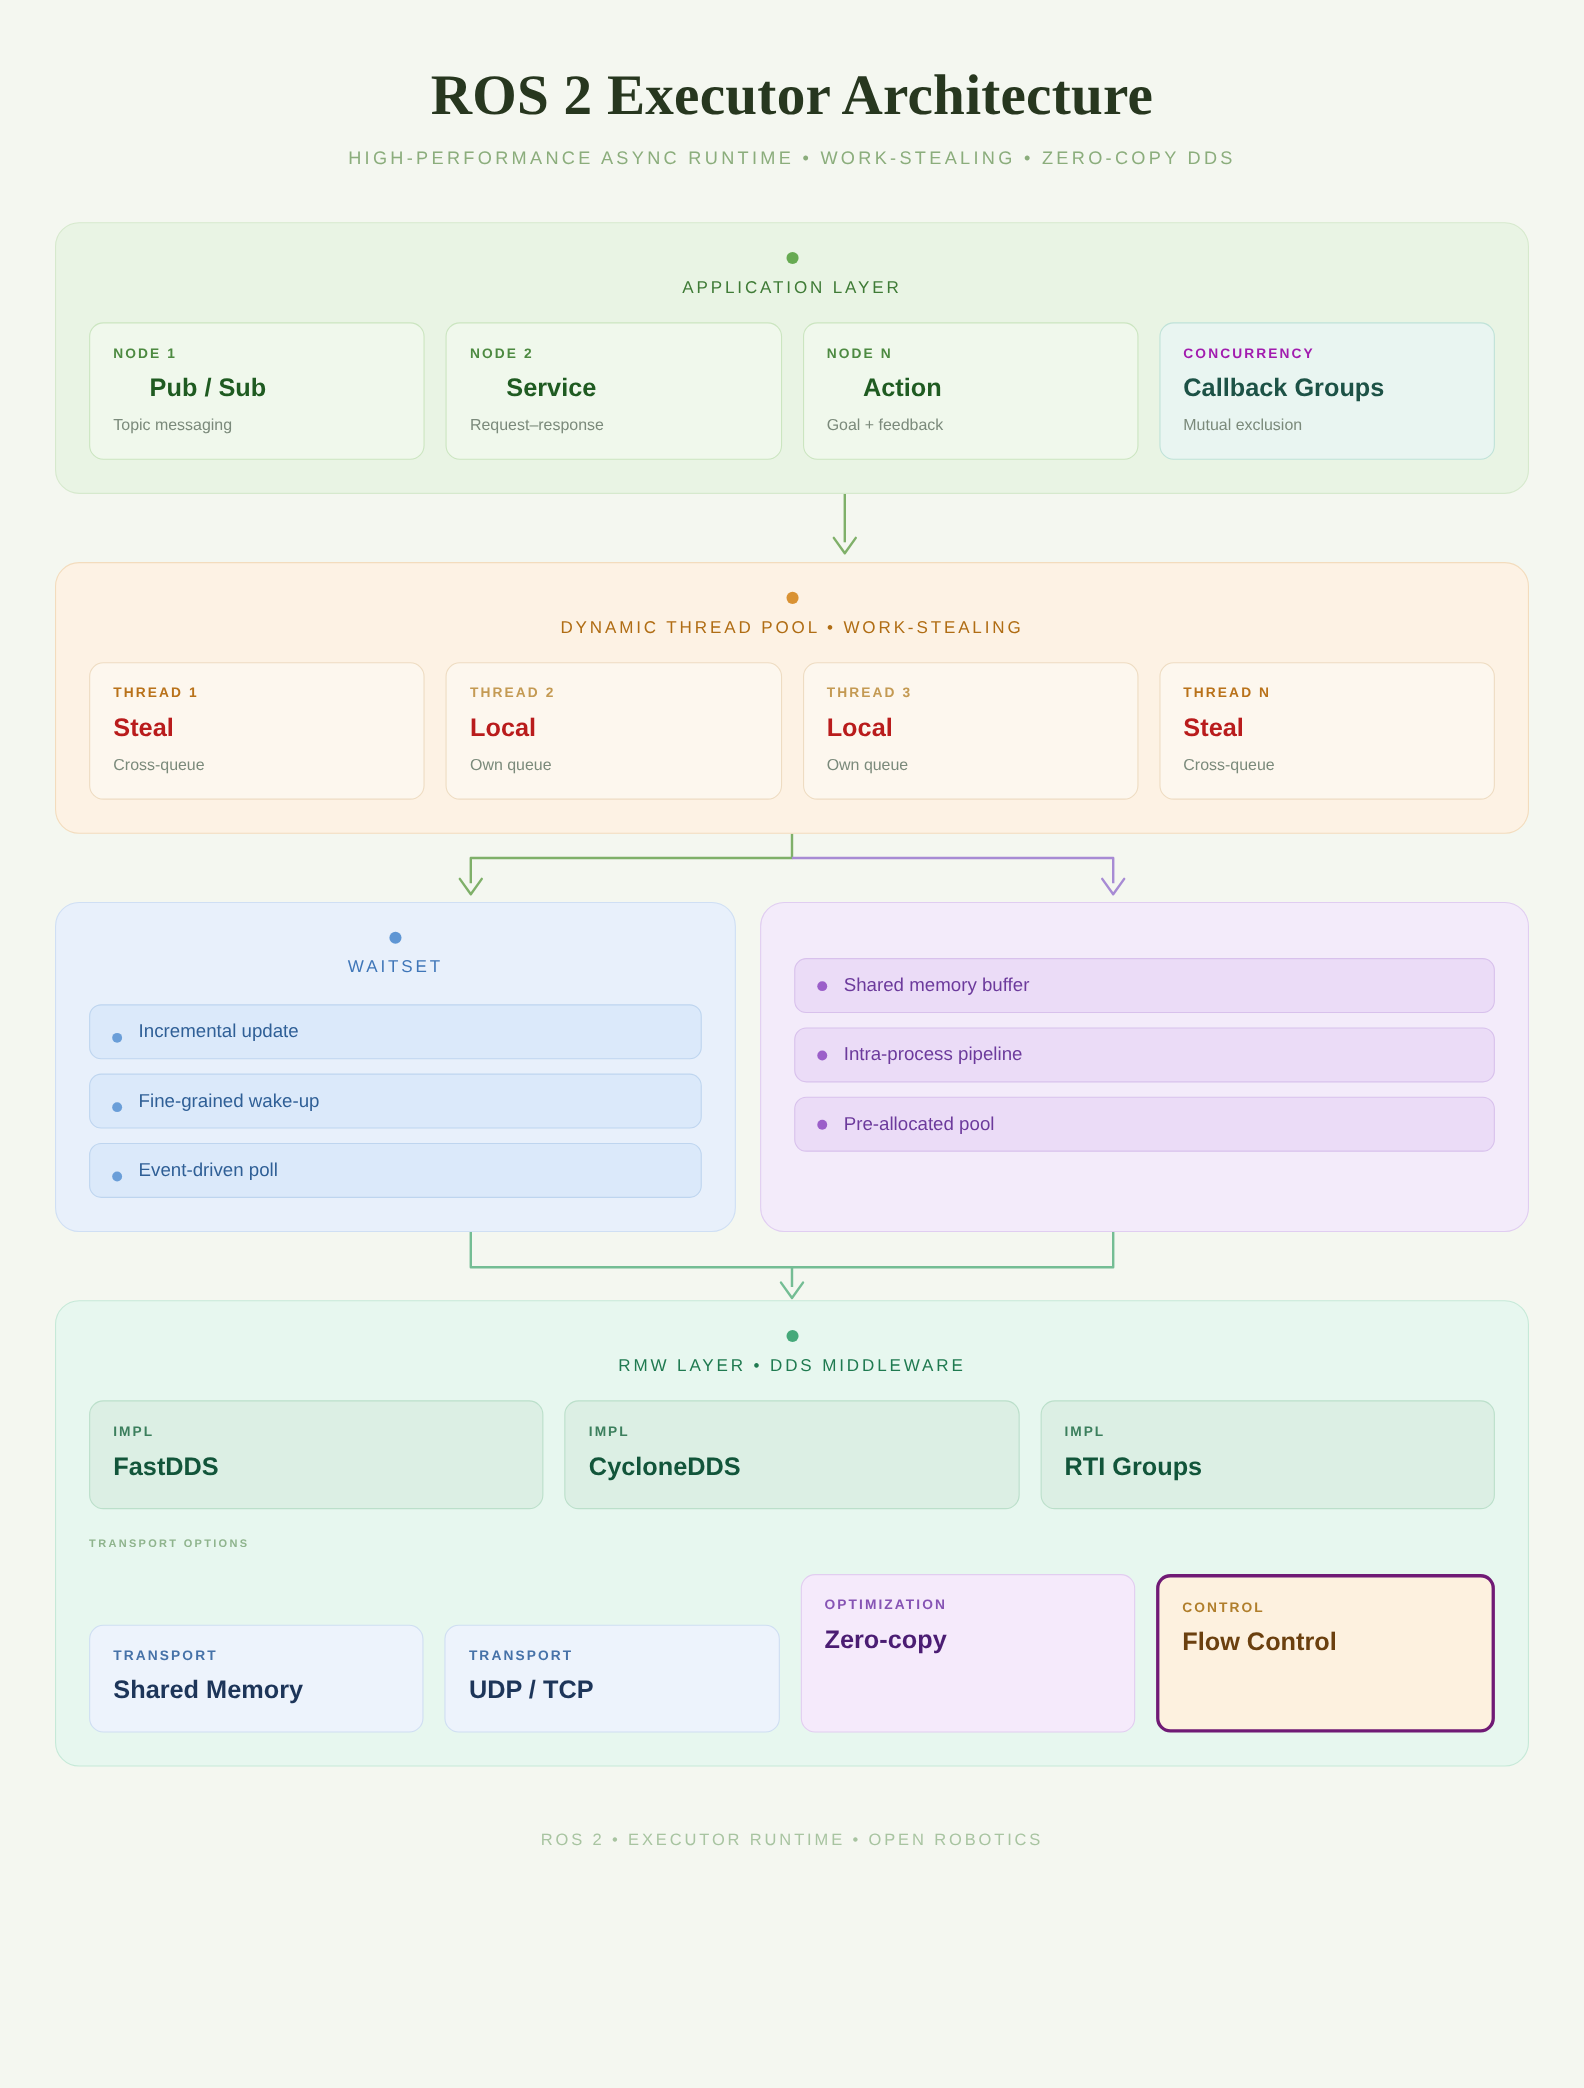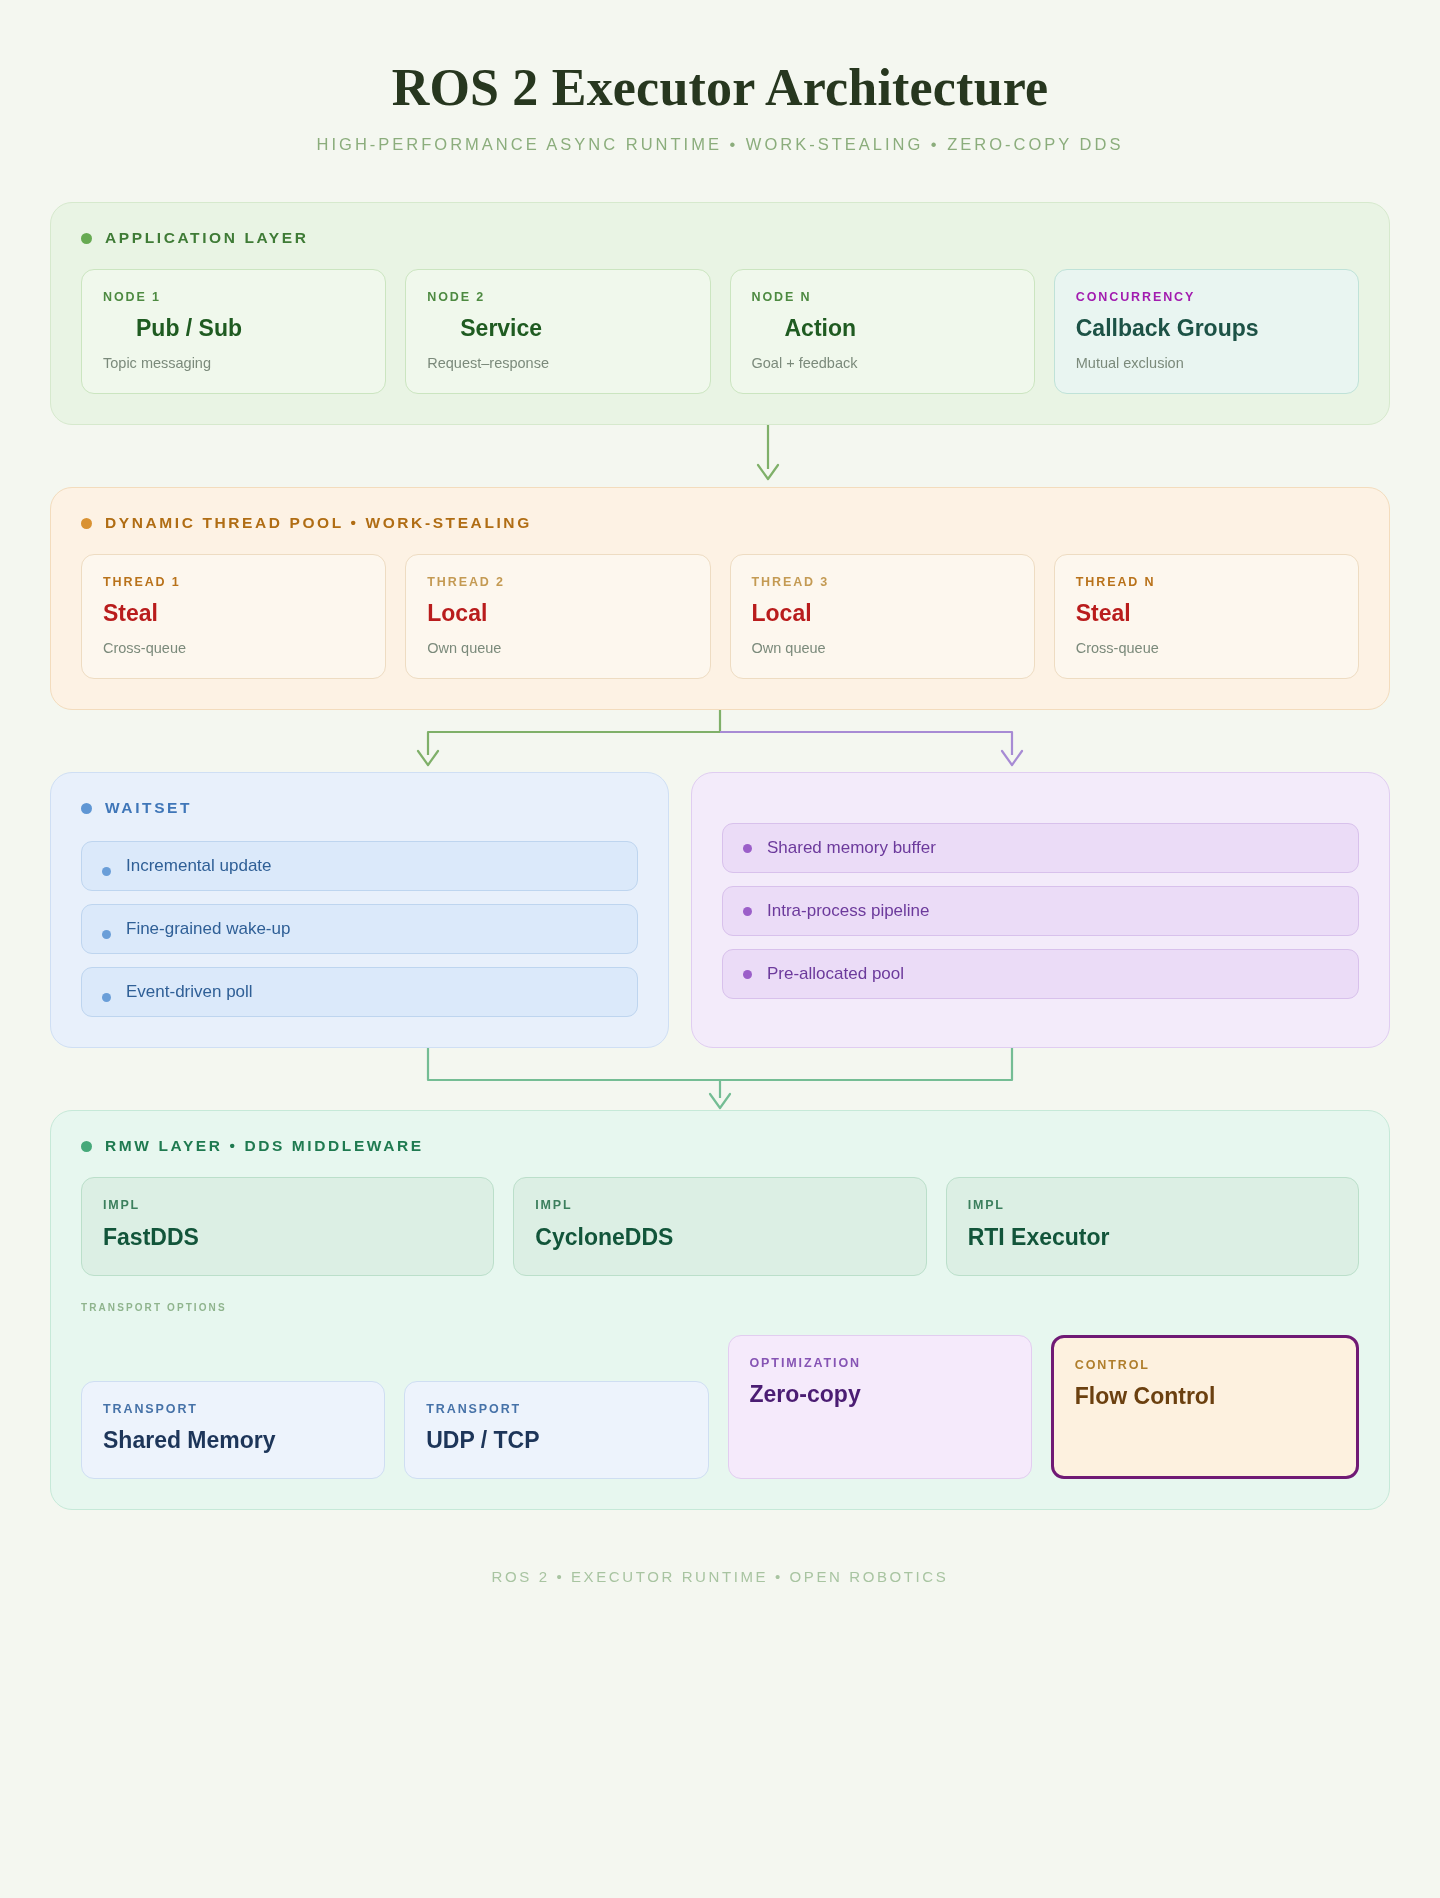--- a/index.html
+++ b/index.html
@@ -36,22 +36,23 @@
   .layer {
     border-radius: 22px;
     padding: 26px 30px 30px 30px;
     border: 1px solid transparent;
   }
   .layer-title {
     display: flex;
     align-items: center;
     gap: 13px;
     font-size: 15.5px;
-    font-weight: 700;
+    font-weight: 400;
     letter-spacing: 2.6px;
+    flex-direction: column;
   }
   .dot { width: 11px; height: 11px; border-radius: 50%; flex: none; }
 
   
   .app-layer { background: #e9f4e4; border-color: #d6e9cd; margin-top: 48px; }
   .app-layer .layer-title { color: #3f7b36; }
   .app-layer .dot { background: #67aa52; }
 
   .card-row { display: flex; gap: 19px; margin-top: 22px; }
   .card {
@@ -323,21 +324,21 @@
       <div class="card-impl nosub">
         <div class="card-eyebrow">IMPL</div>
         <div class="card-title">FastDDS</div>
       </div>
       <div class="card-impl nosub">
         <div class="card-eyebrow">IMPL</div>
         <div class="card-title">CycloneDDS</div>
       </div>
       <div class="card-impl nosub">
         <div class="card-eyebrow">IMPL</div>
-        <div class="card-title">RTI Executor</div>
+        <div class="card-title">RTI Groups</div>
       </div>
     </div>
 
     <div class="transport-head">TRANSPORT OPTIONS</div>
 
     <div class="card-row">
       <div class="card card-lightblue nosub">
         <div class="card-eyebrow">TRANSPORT</div>
         <div class="card-title">Shared Memory</div>
       </div>

